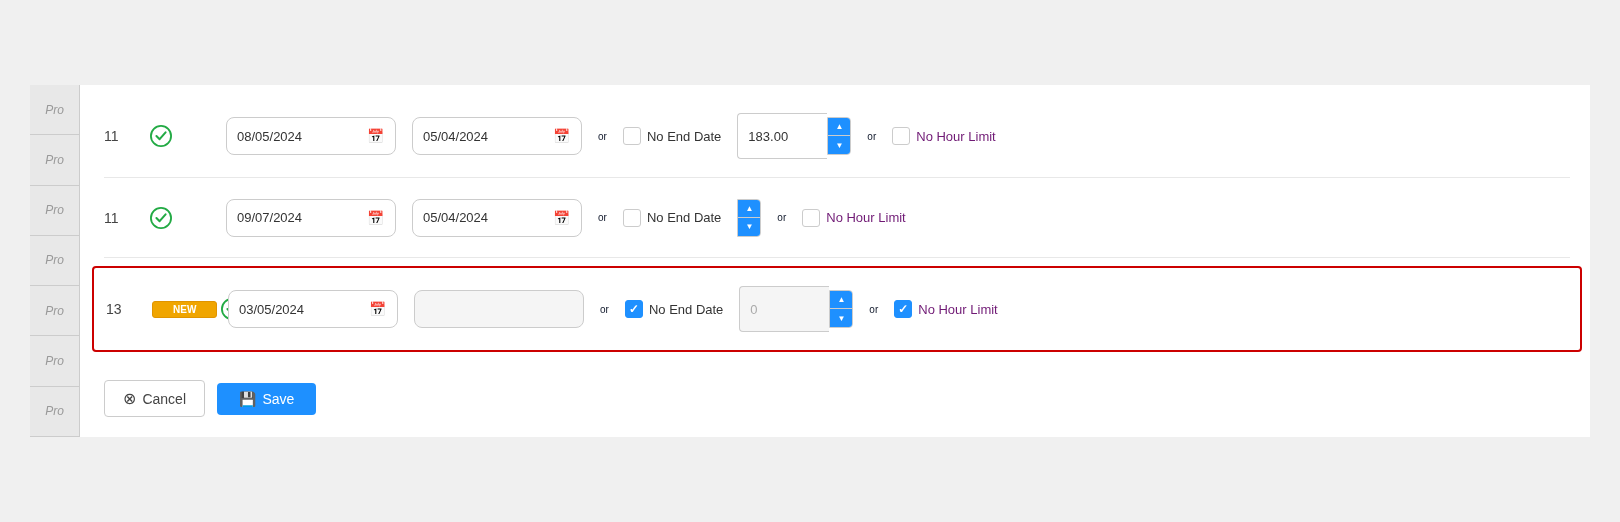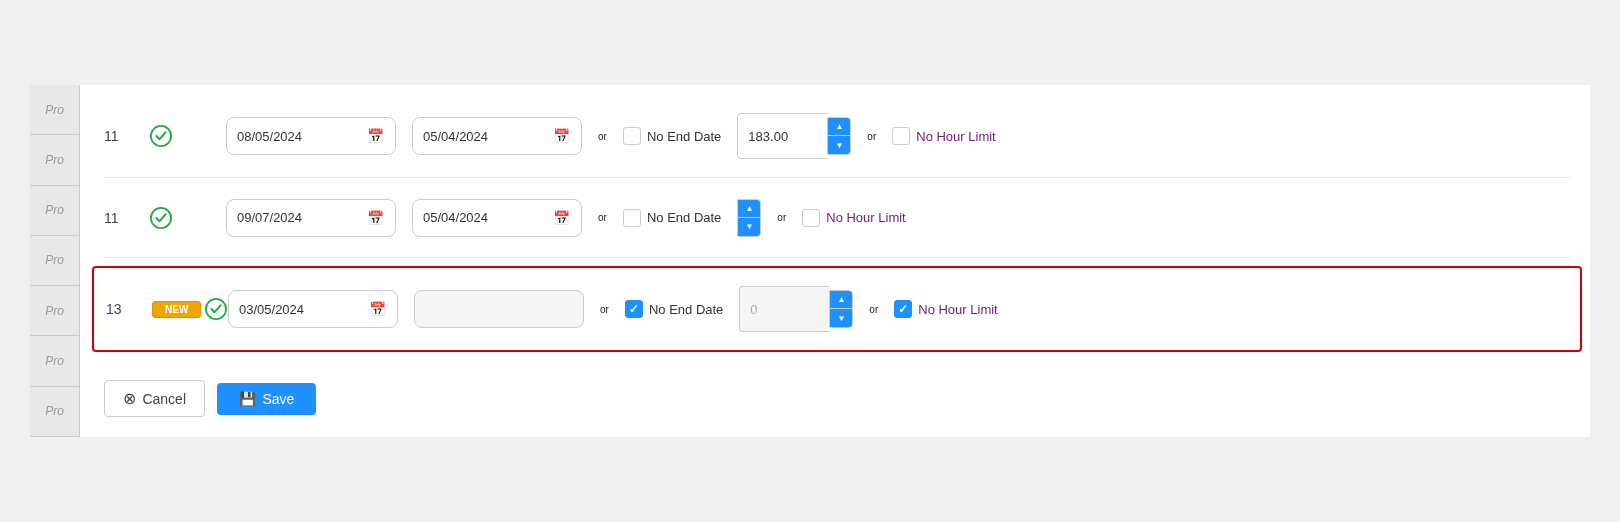--- a/index.html
+++ b/index.html
@@ -70,21 +70,21 @@
       align-items: center;
       gap: 4px;
       flex-shrink: 0;
       width: 60px;
     }
     .new-badge {
       background: #f0a500;
       color: #fff;
       font-size: 10px;
       font-weight: bold;
-      padding: 2px 12px;
+      padding: 2px 20px;
       border-radius: 3px;
       border: 1px solid #e09400;
     }
     .check-circle {
       width: 22px;
       height: 22px;
       flex-shrink: 0;
     }
     .date-input {
       display: flex;

